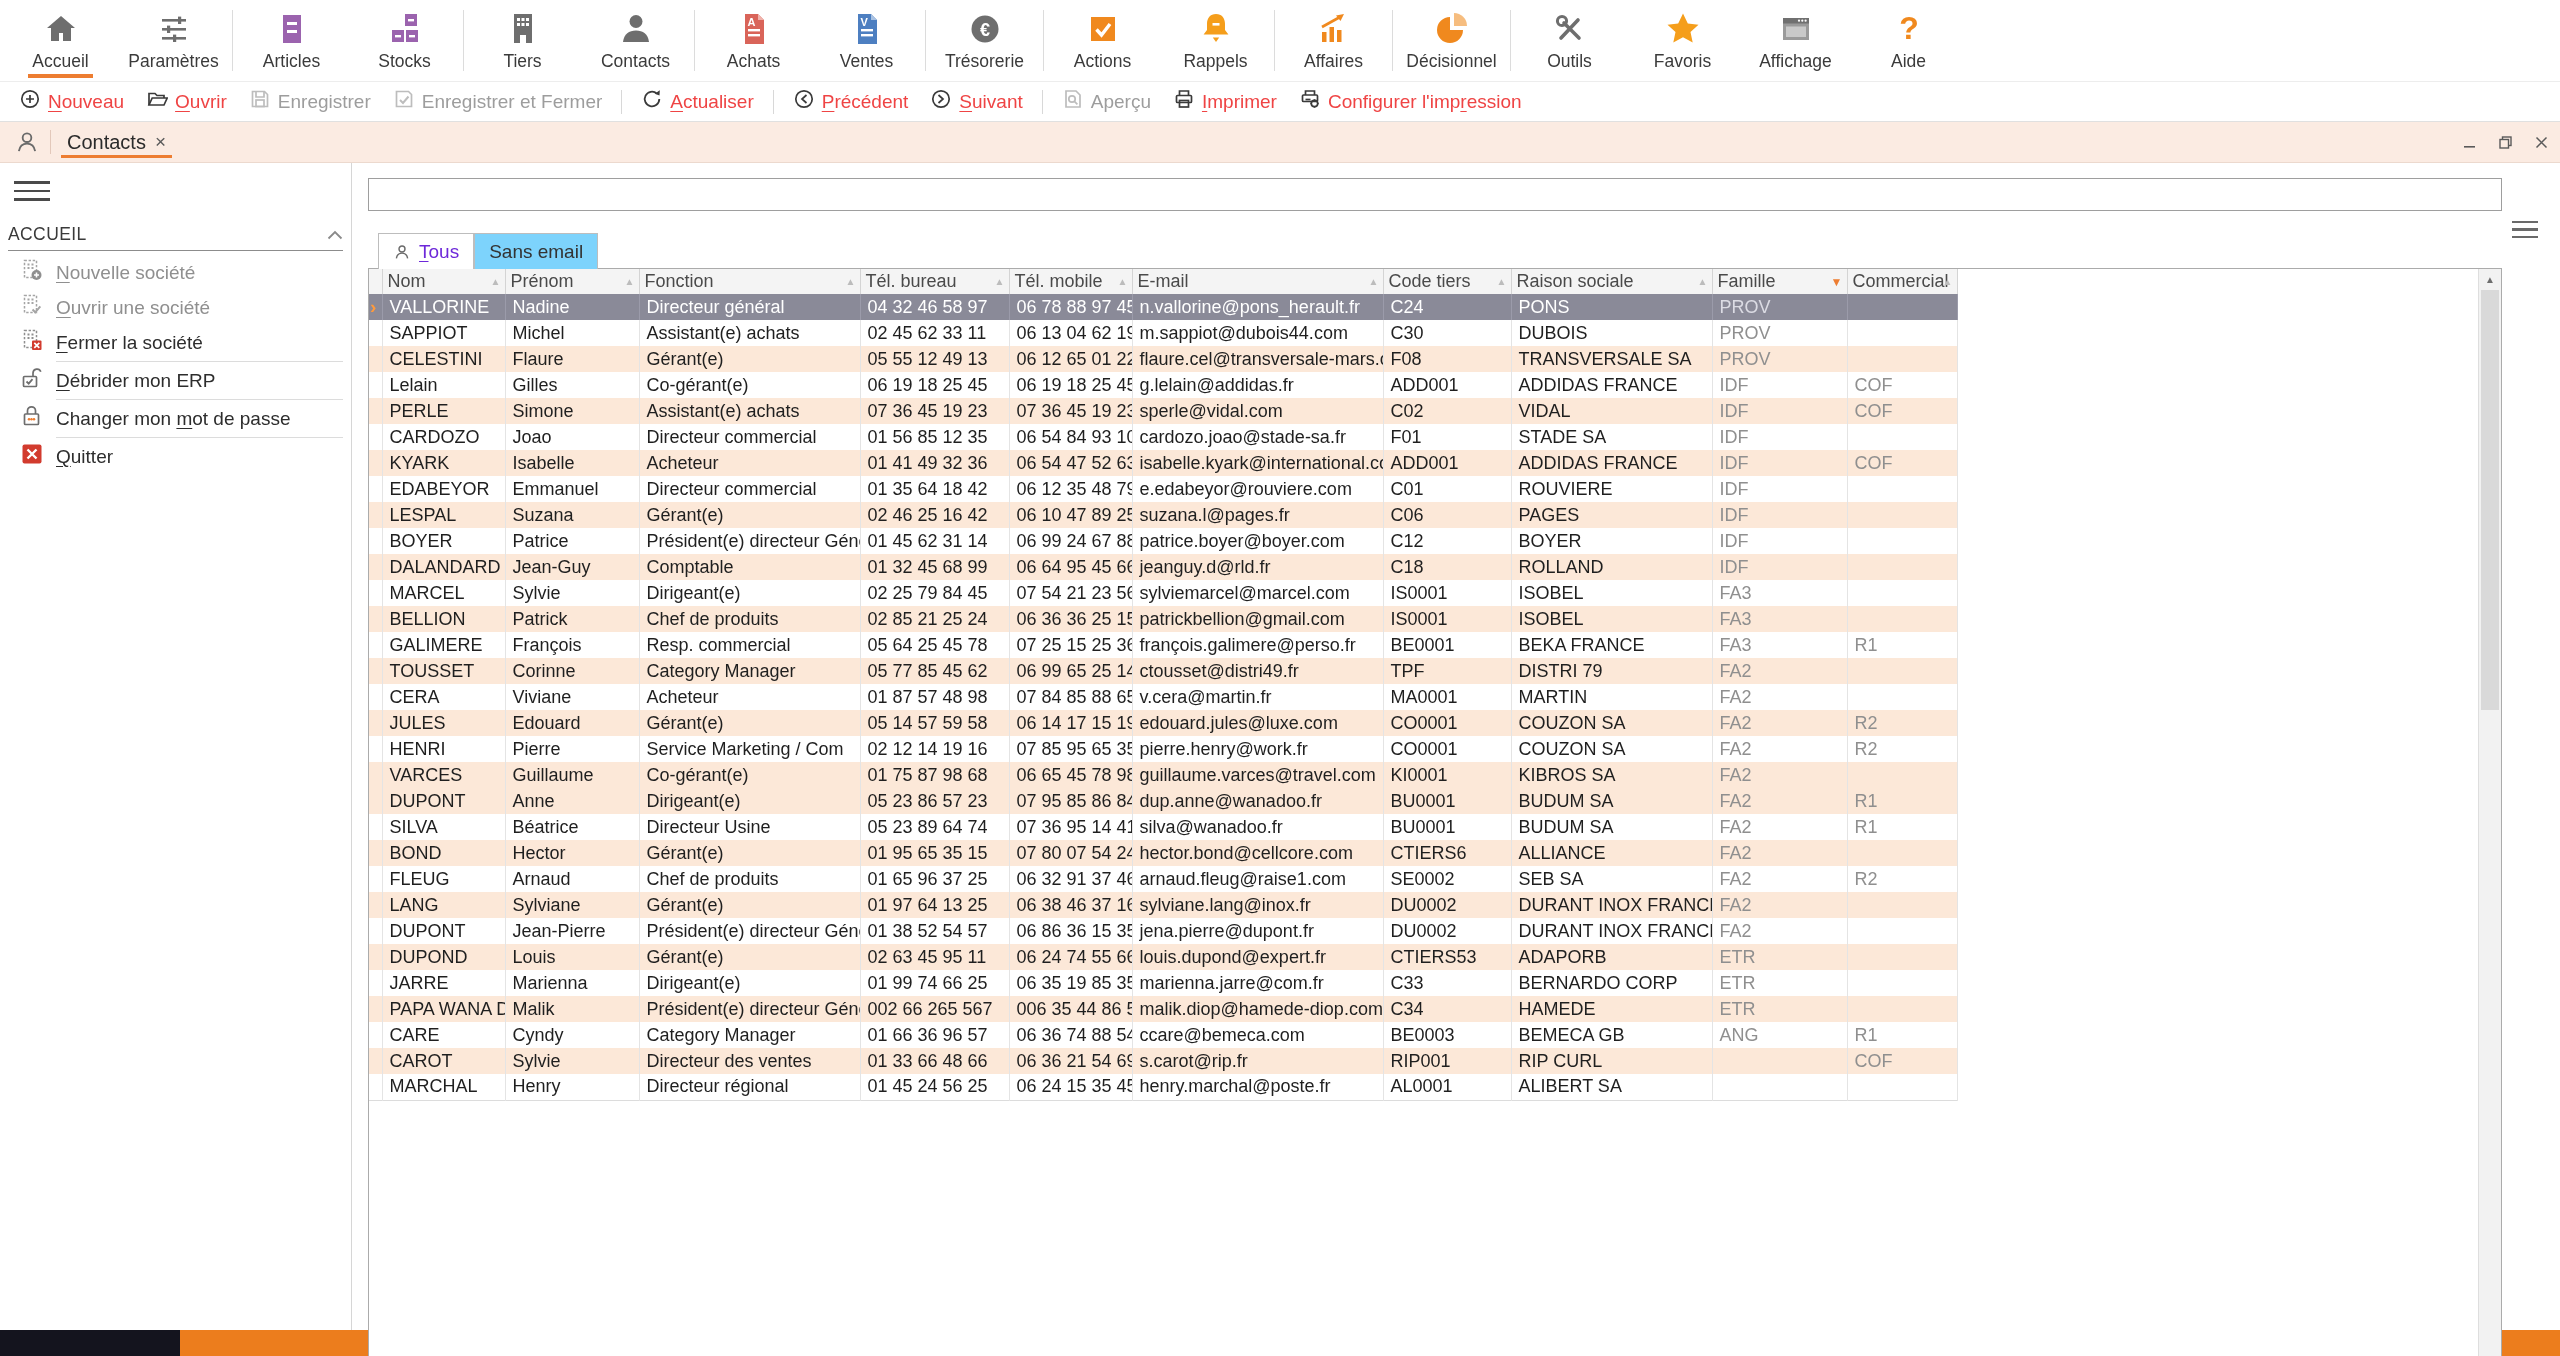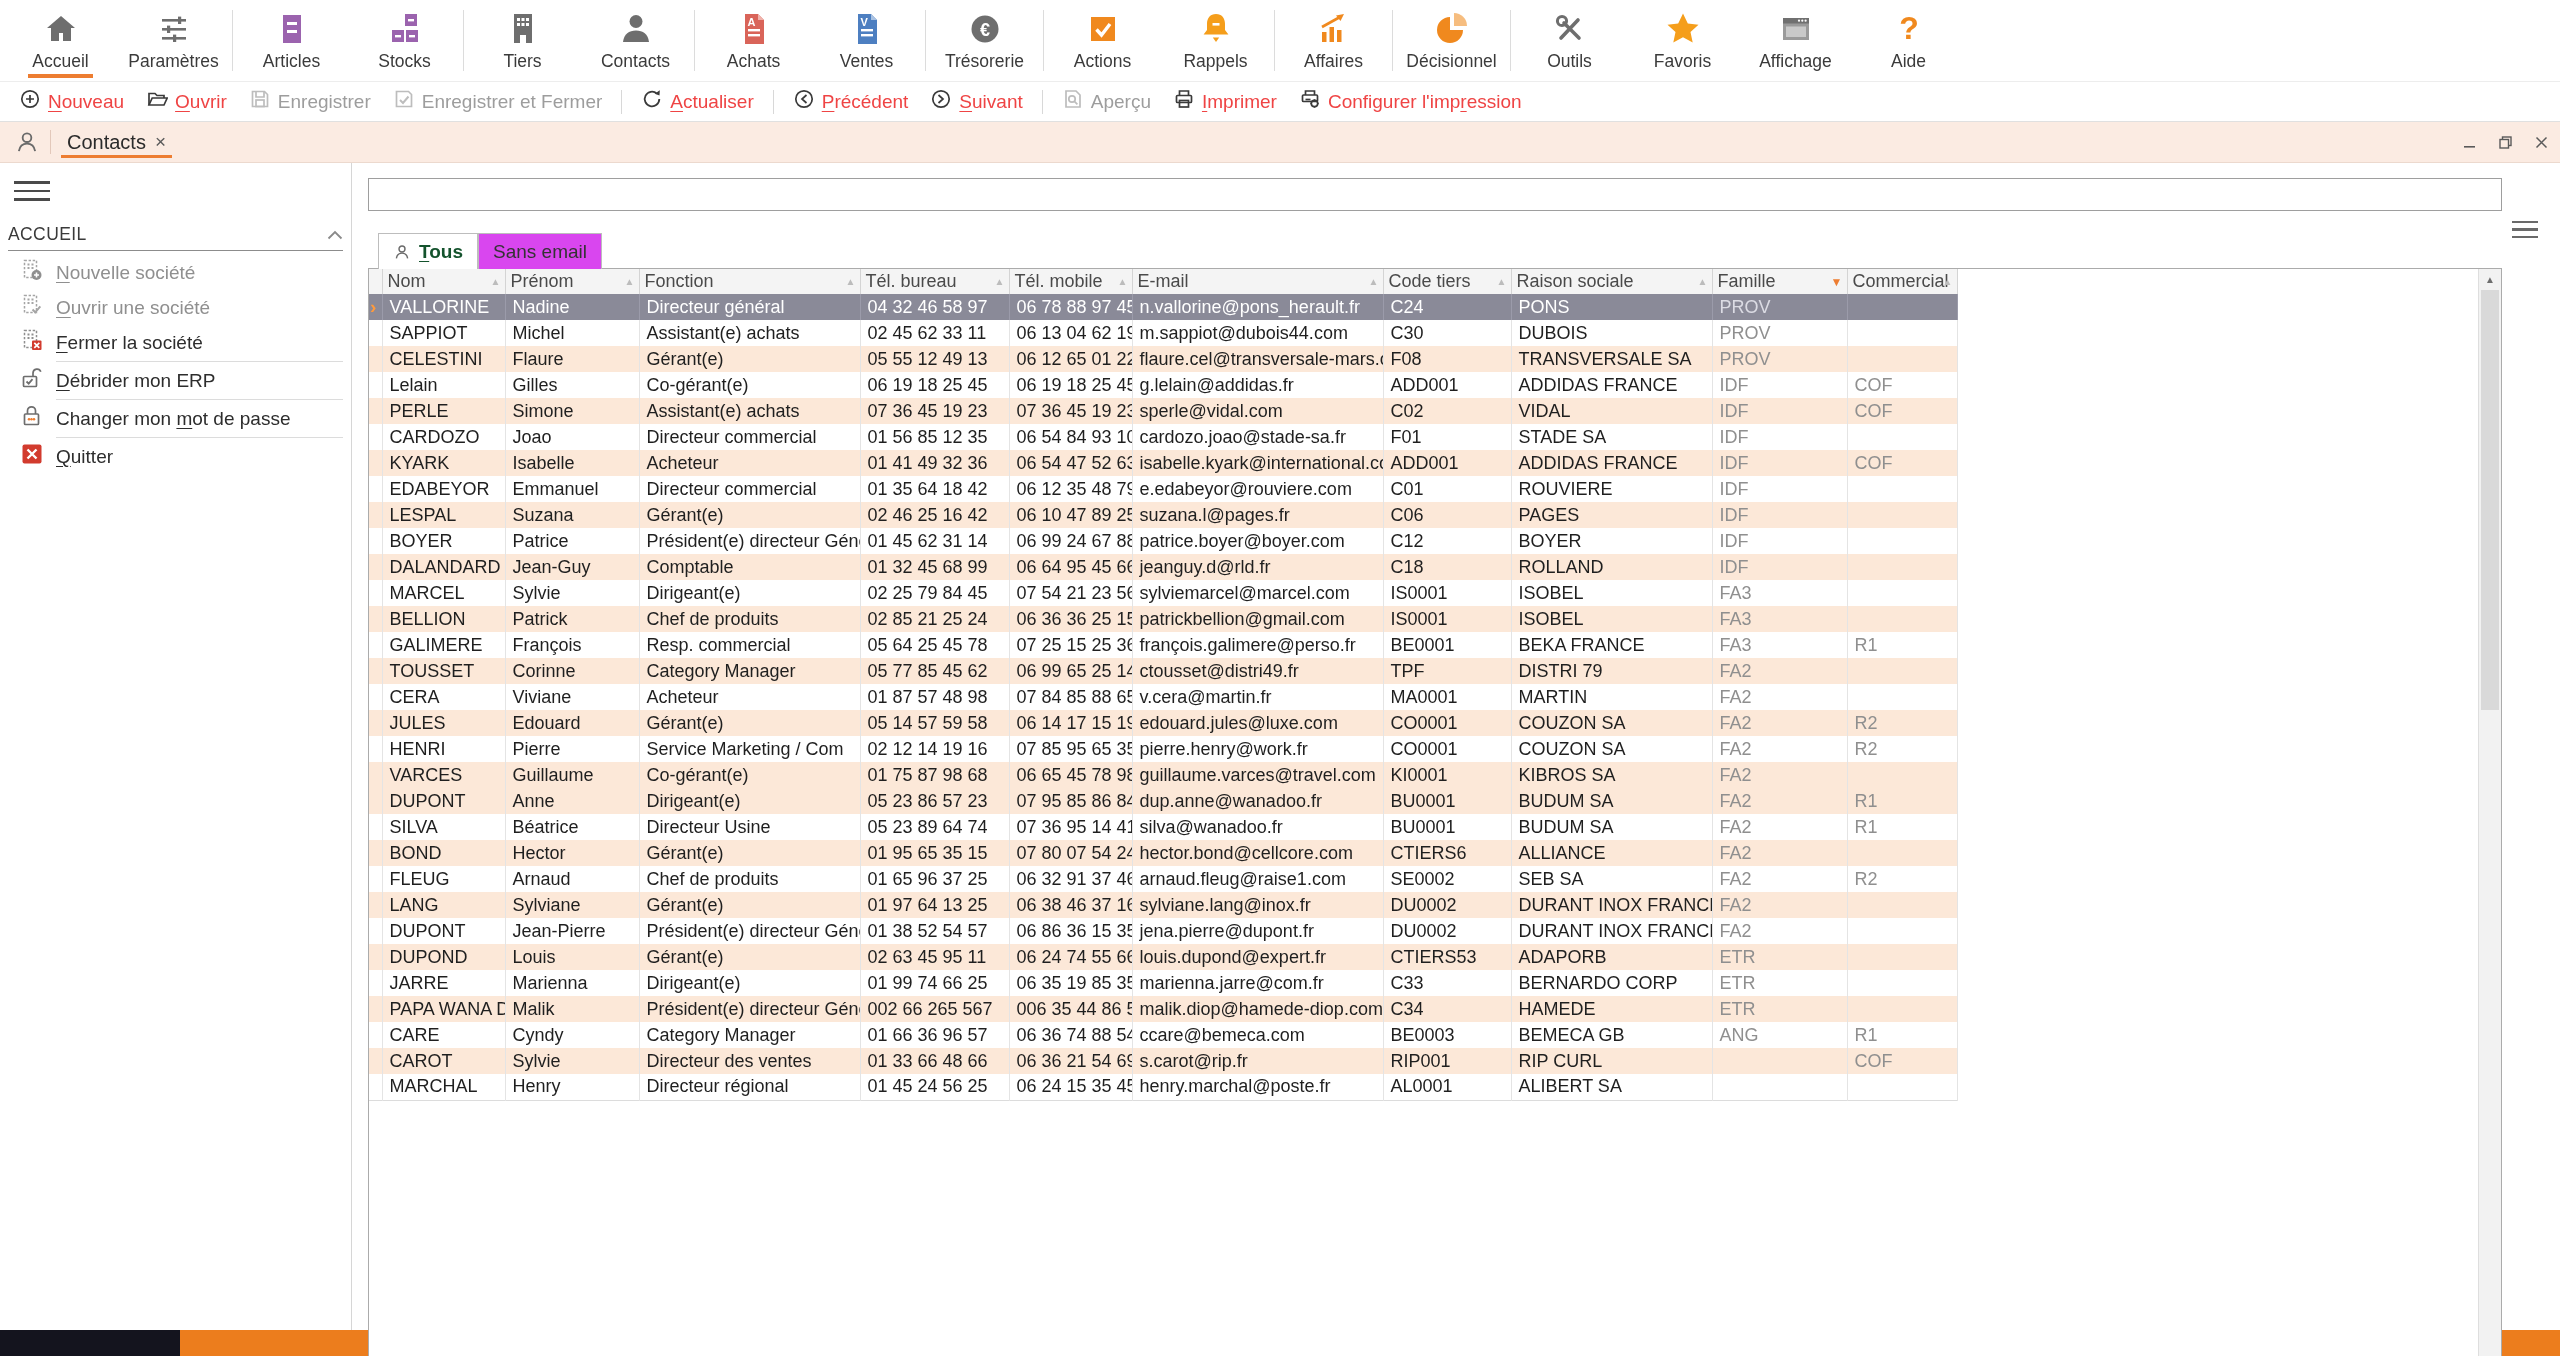--- a/index.html
+++ b/index.html
@@ -59,23 +59,23 @@
 
   .main { flex:1; position:relative; background:#fff; }
   .search { position:absolute; left:16px; top:15px; width:2134px; height:33px;
     border:1px solid #9e9e9e; font-size:19px; padding:0 8px;
     font-family:"Liberation Sans",sans-serif; outline:none; }
   .main-menu-ic { position:absolute; right:22px; top:58px; width:26px; cursor:default; }
   .main-menu-ic div { height:2.4px; background:#6a6a6a; margin-bottom:5px; }
 
   .viewtabs { position:absolute; left:26px; top:70px; display:flex; z-index:2; }
   .vtab { height:36px; display:flex; align-items:center; gap:8px; padding:0 14px;
-    font-size:19px; border:1px solid #bdbdbd; border-bottom:none; background:#d946ef;
+    font-size:19px; border:1px solid #bdbdbd; border-bottom:none; background:#7dd3fc;
     color:#333; cursor:default; }
-  .vtab.active { background:#fff; color:#14532d;font-weight:bold; }
+  .vtab.active { background:#fff; color:#6d28d9; }
   .vtab .p-ic { color:#6a6a6a; display:flex; }
 
   .panel { position:absolute; left:16px; top:105px; width:2134px; height:1276px;
     border:1px solid #ababab; background:#fff; z-index:1; }
   .grid-wrap { position:absolute; left:0; top:0; right:23px; bottom:0; overflow:hidden; }
   table.grid { border-collapse:collapse; table-layout:fixed; width:1588px; font-size:18px; }
   .grid th { height:25px; font-weight:400; text-align:left; color:#4a4a4a; background:#f4f4f4;
     border-right:1px solid #d4d4d4; padding:0 5px; white-space:nowrap; overflow:hidden;
     position:relative; cursor:default; }
   .grid th .arrow { position:absolute; right:4px; top:50%; transform:translateY(-52%);

